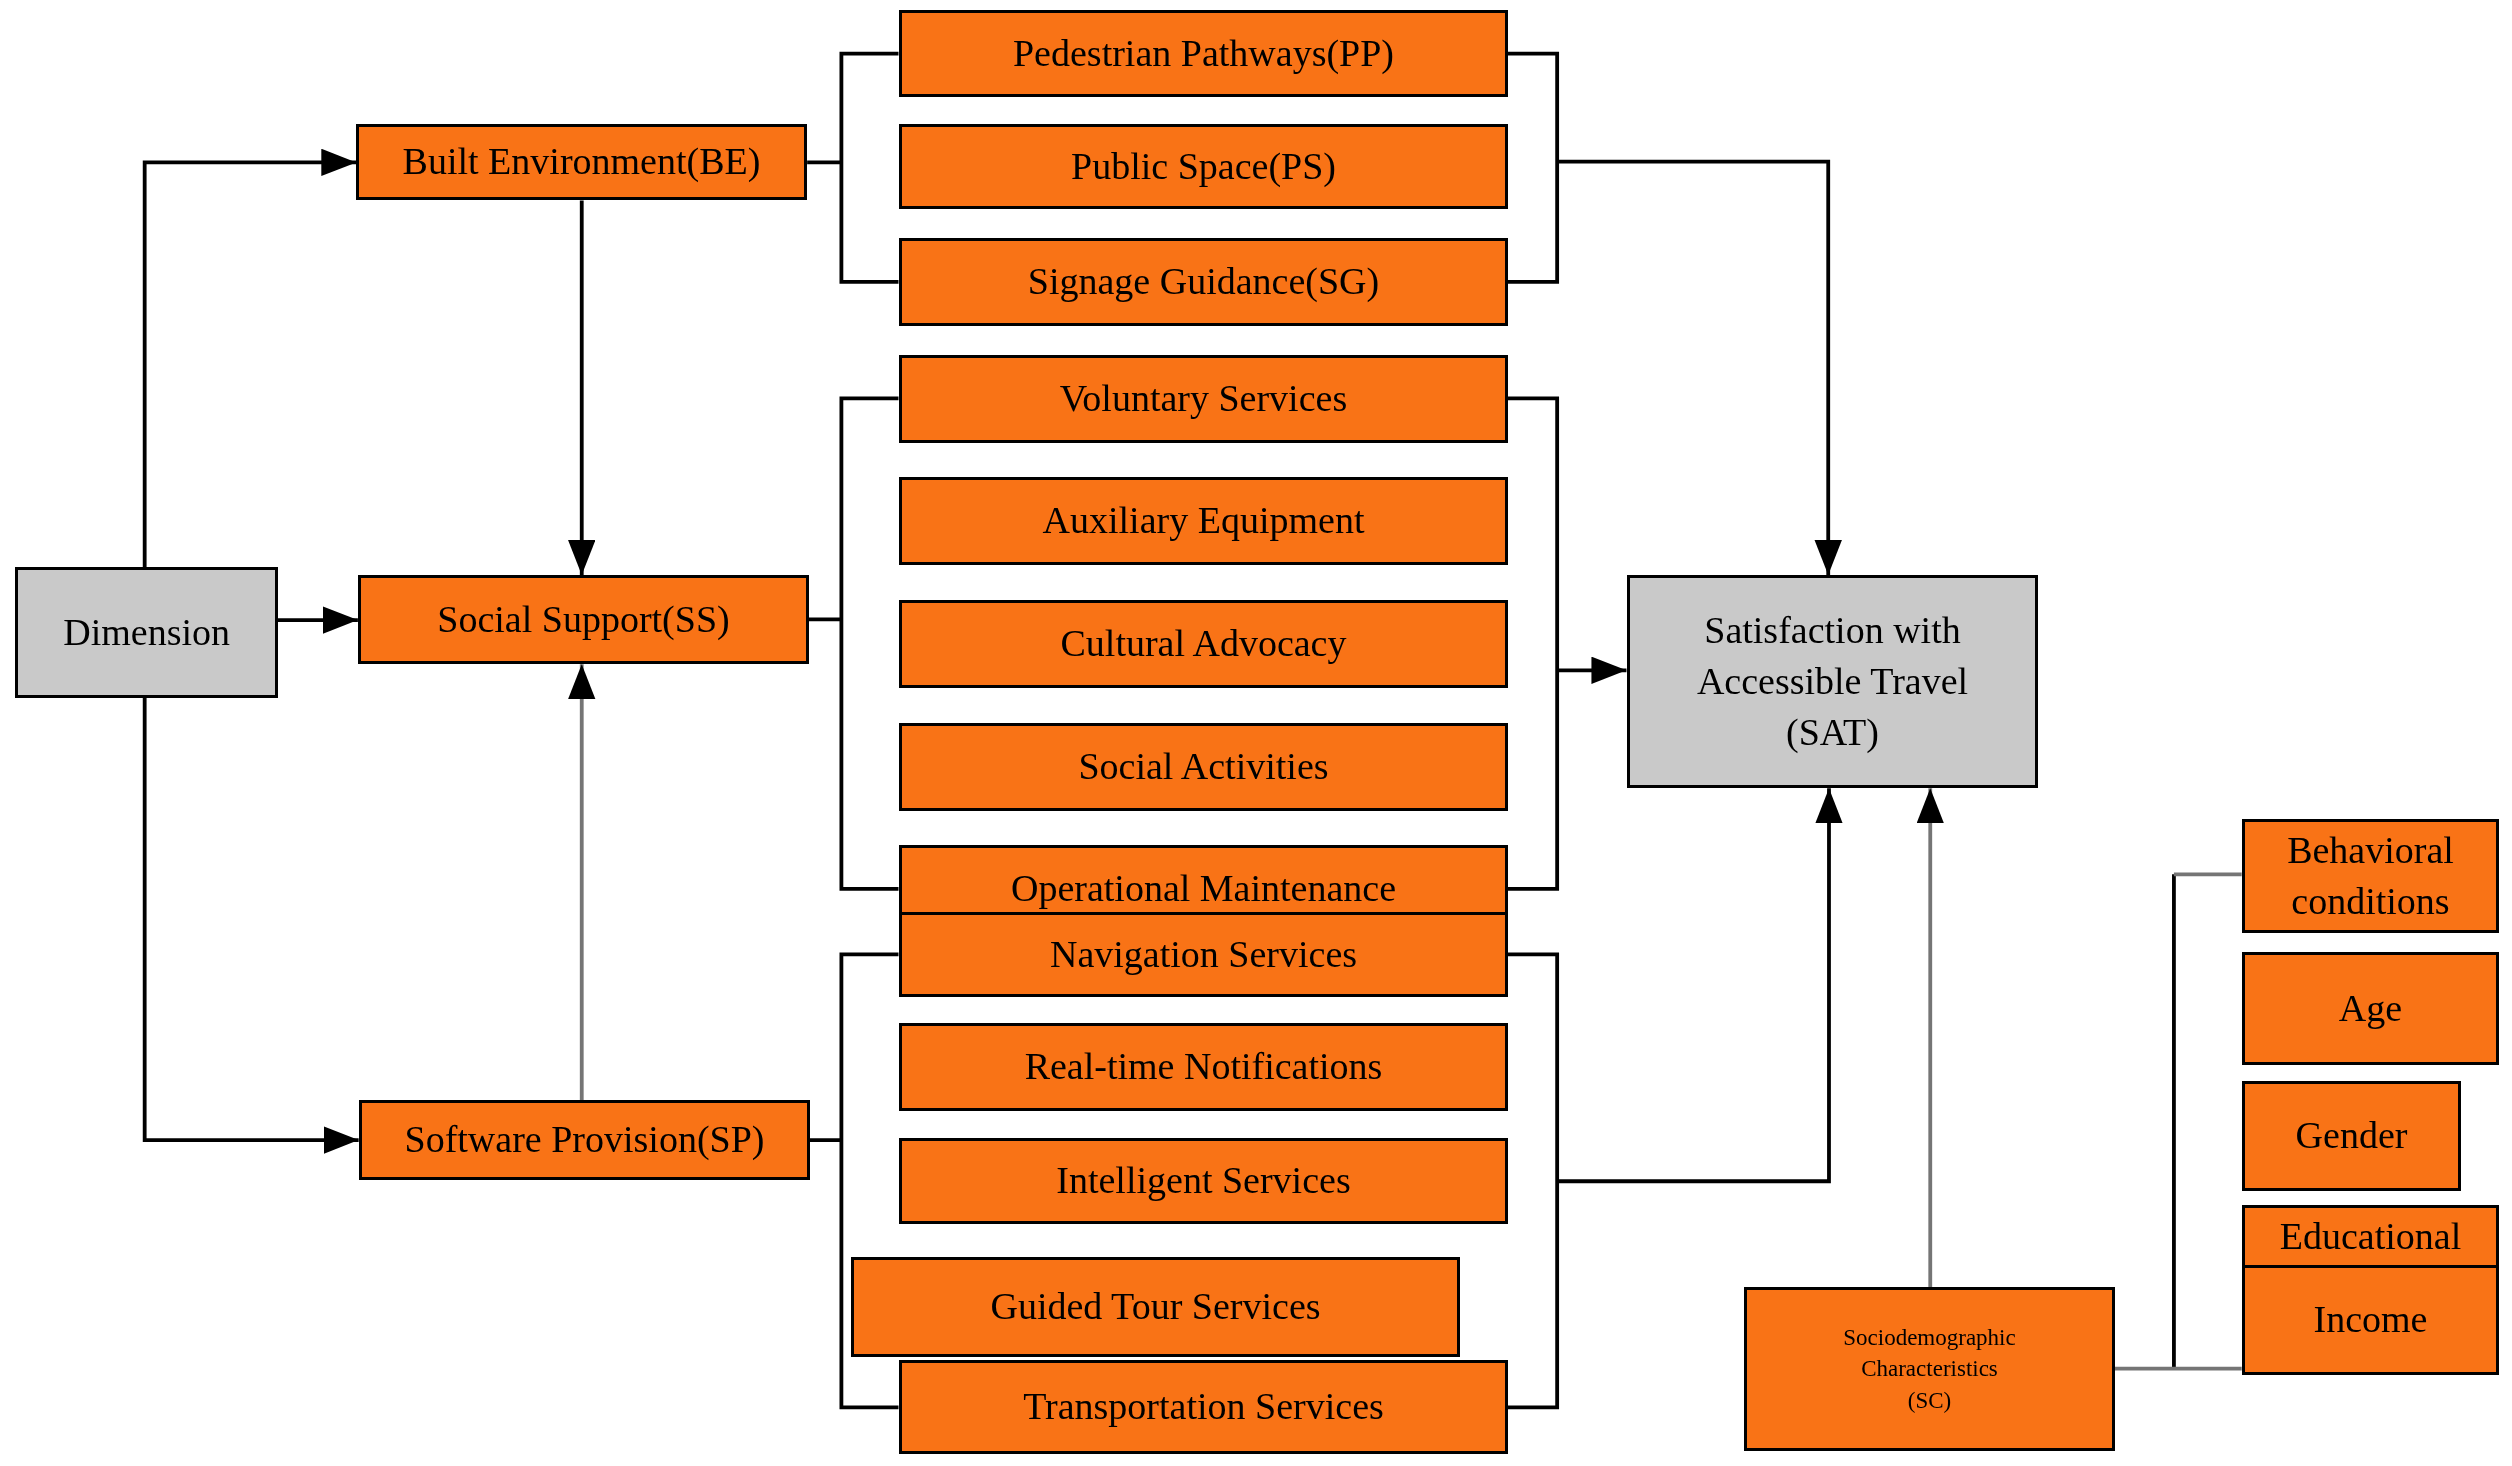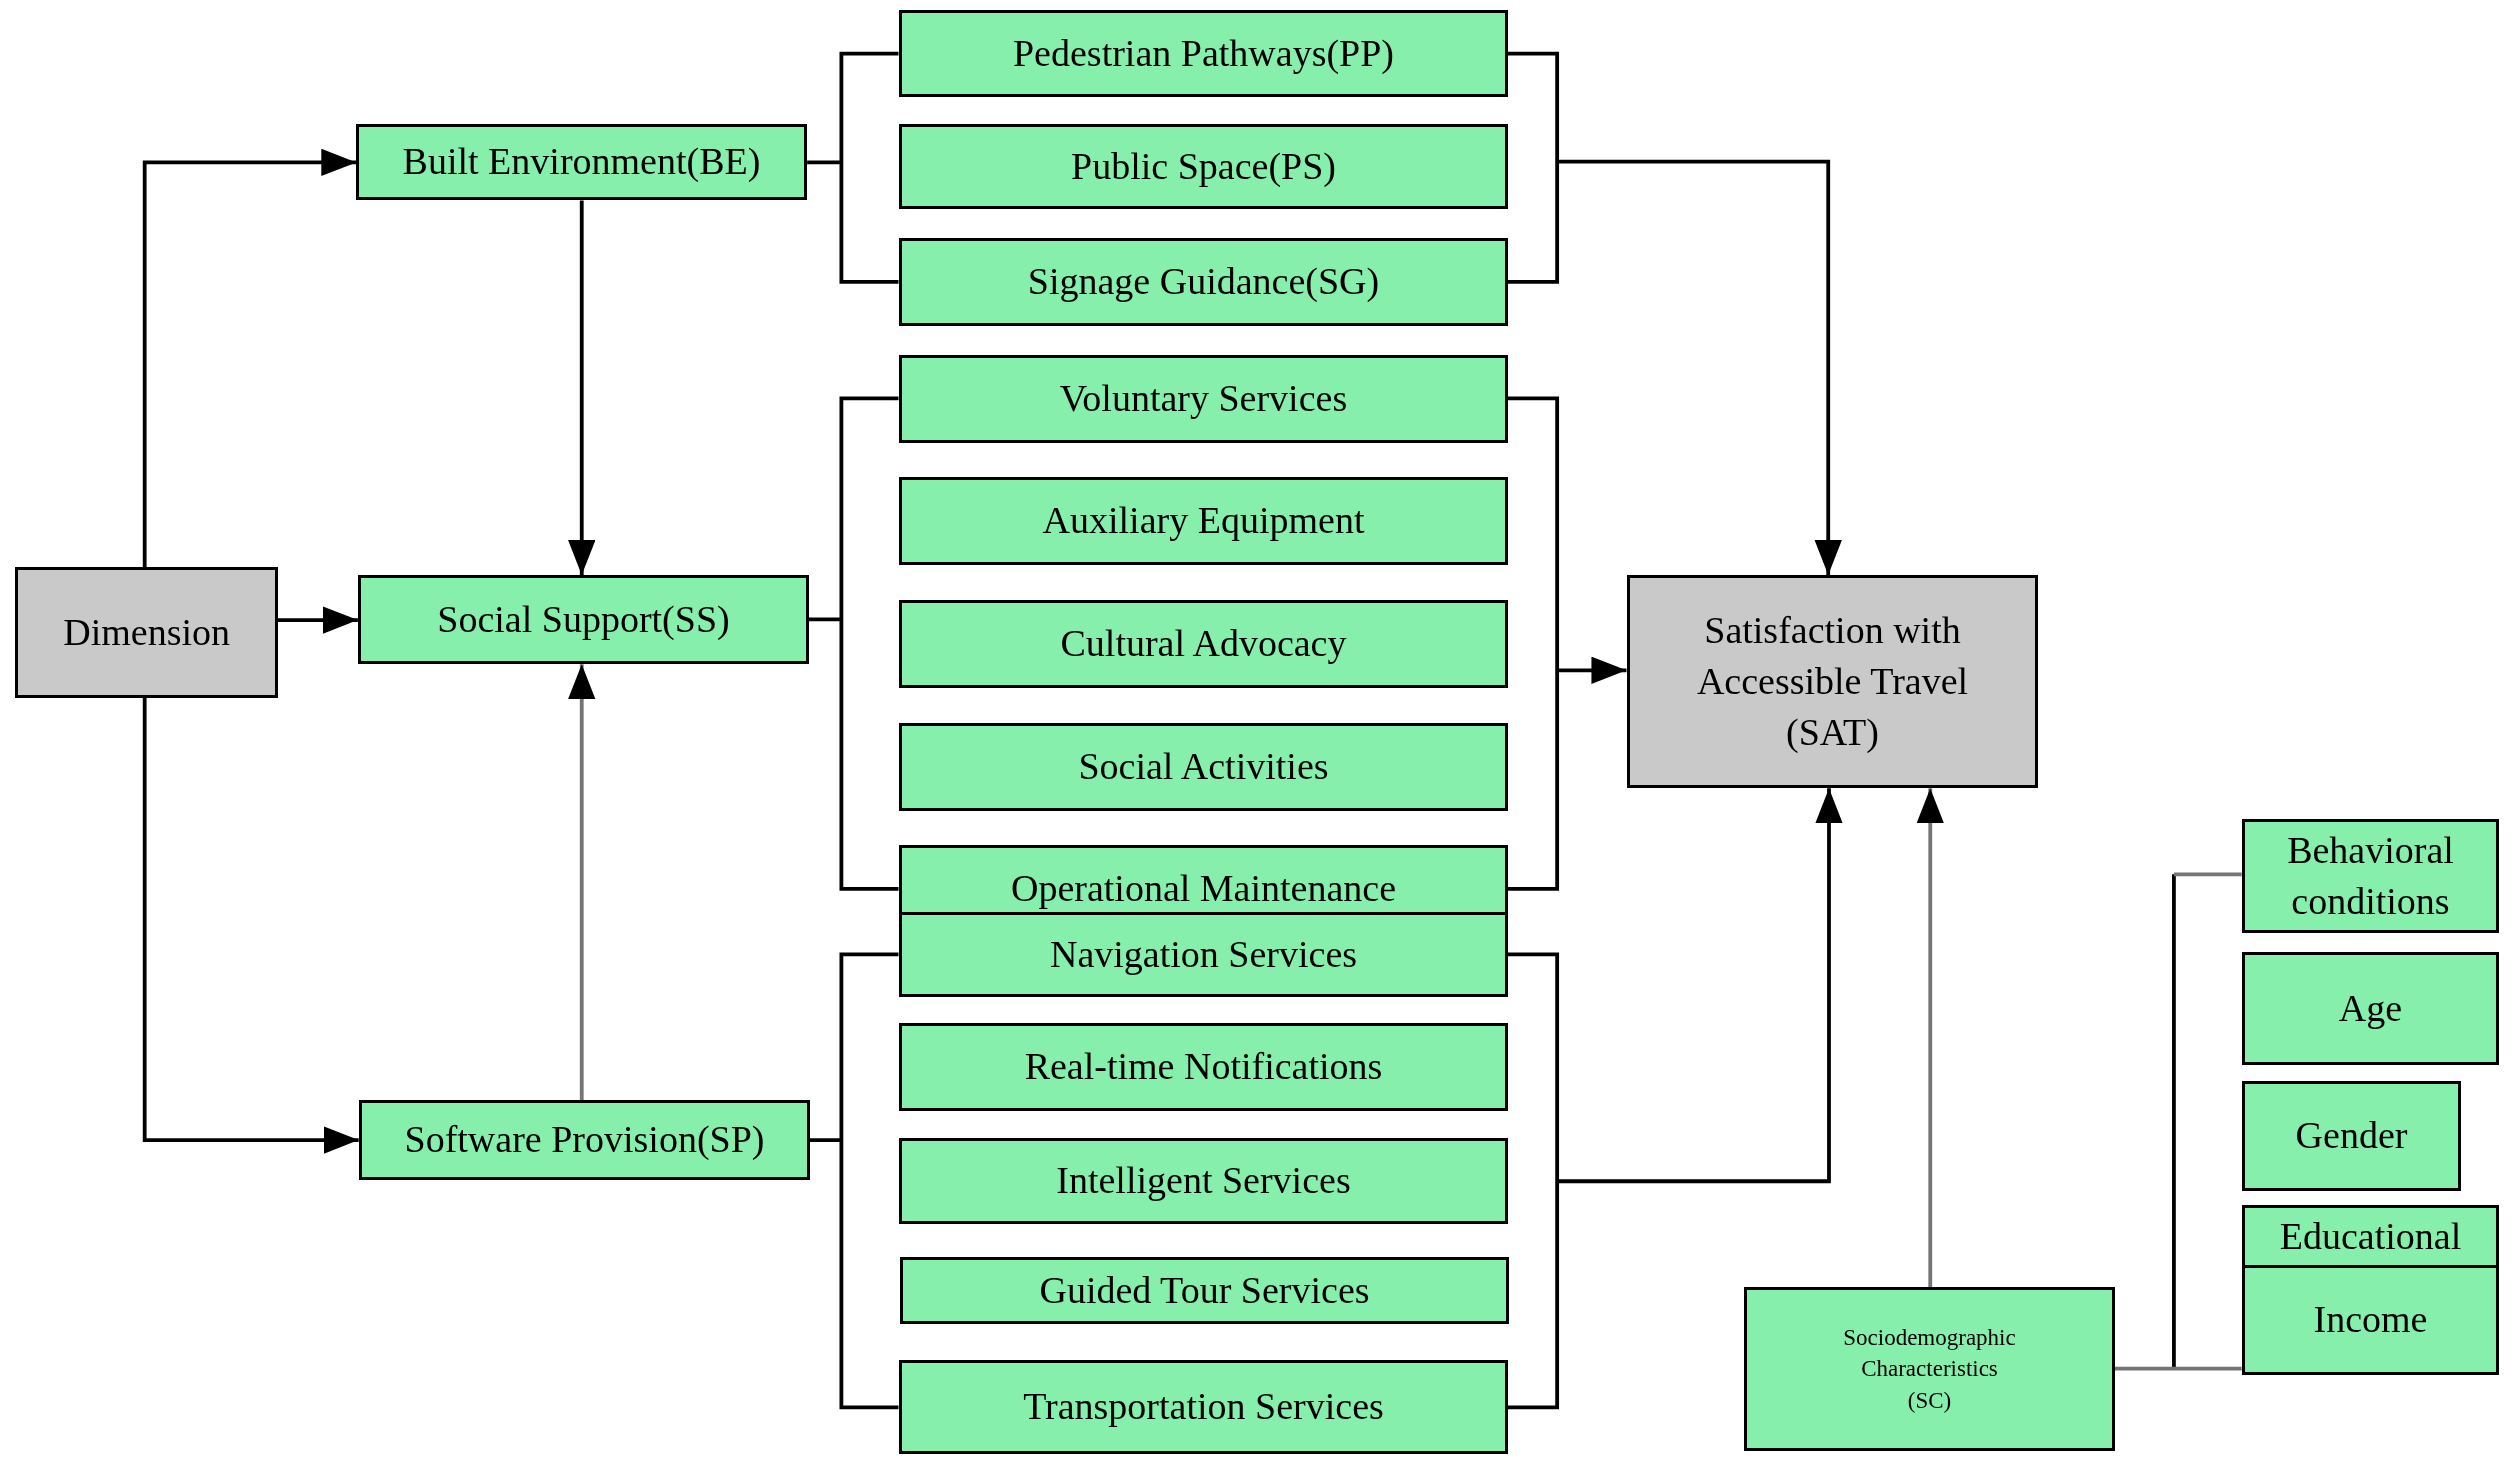--- a/index.html
+++ b/index.html
@@ -8,21 +8,21 @@
     width:2512px;height:1467px;
     background:#ffffff;
     font-family:"Liberation Serif","DejaVu Serif",serif;
     overflow:hidden;
   }
   #edges{position:absolute;left:0;top:0;width:2512px;height:1467px;}
   .box{
     position:absolute;
     box-sizing:border-box;
     border:3.8px solid #000000;
-    background:#86efac;
+    background:#f97316;
     display:flex;
     align-items:center;
     justify-content:center;
     text-align:center;
     font-size:38px;
     line-height:1.35;
     color:#000000;
     white-space:pre-line;
     padding:0 4.6px;
   }
@@ -89,21 +89,21 @@
 
   <div class="box" style="left:899px;top:355px;width:609px;height:88px">Voluntary Services</div>
   <div class="box" style="left:899px;top:477px;width:609px;height:88px">Auxiliary Equipment</div>
   <div class="box" style="left:899px;top:600px;width:609px;height:88px">Cultural Advocacy</div>
   <div class="box" style="left:899px;top:723px;width:609px;height:88px">Social Activities</div>
   <div class="box" style="left:899px;top:845px;width:609px;height:88px">Operational Maintenance</div>
 
   <div class="box" style="left:899px;top:912px;width:609px;height:85px">Navigation Services</div>
   <div class="box" style="left:899px;top:1023px;width:609px;height:88px">Real-time Notifications</div>
   <div class="box" style="left:899px;top:1138px;width:609px;height:86px">Intelligent Services</div>
-  <div class="box" style="left:900px;top:1257px;width:609px;height:67px">Guided Tour Services</div>
+  <div class="box" style="left:851px;top:1257px;width:609px;height:100px">Guided Tour Services</div>
   <div class="box" style="left:899px;top:1360px;width:609px;height:94px">Transportation Services</div>
 
   <div class="box" style="left:2242px;top:819px;width:257px;height:114px">Behavioral
 conditions</div>
   <div class="box" style="left:2242px;top:952px;width:257px;height:113px">Age</div>
   <div class="box" style="left:2242px;top:1081px;width:219px;height:110px">Gender</div>
   <div class="box" style="left:2242px;top:1205px;width:257px;height:114px">Educational
 background</div>
   <div class="box" style="left:2242px;top:1265px;width:257px;height:110px">Income</div>
 

